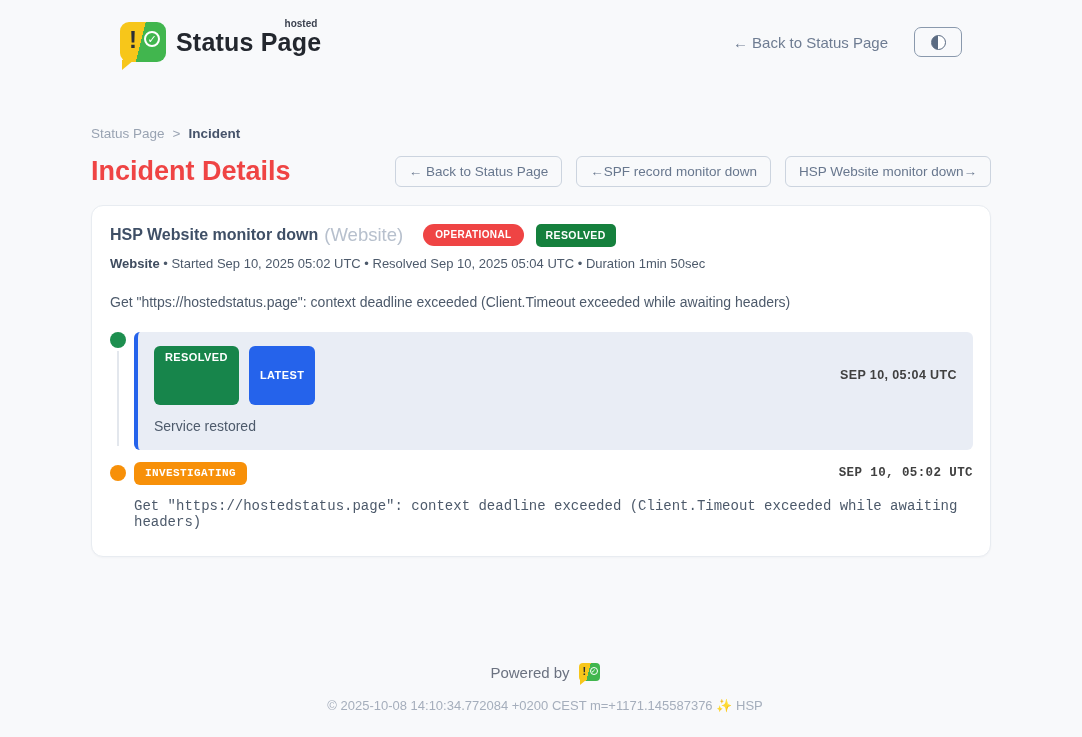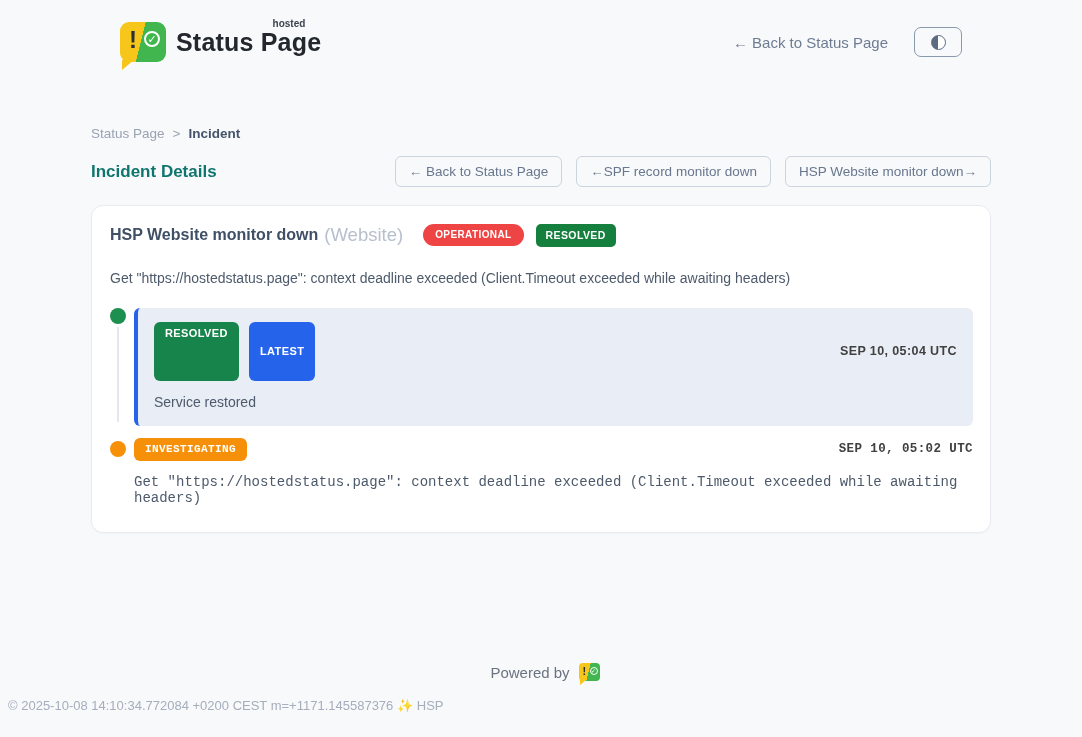--- a/index.html
+++ b/index.html
@@ -32,42 +32,42 @@
     color:#ffffff; font-size:11px; font-weight:bold; line-height:1;
   }
   .logo-bubble .tail {
     position:absolute; left:2px; bottom:-8px;
     width:0; height:0;
     border-left:12px solid #f7c61a; border-bottom:10px solid transparent;
   }
   .logo-textwrap { position:relative; padding-top:6px; }
   .logo-title { font-size:25px; font-weight:bold; color:#23272e; letter-spacing:0.2px; }
   .logo-sup {
-    position:absolute; top:-4px; right:16px; font-size:10px; color:#3c4250; font-weight:600;
+    position:absolute; top:-4px; right:4px; font-size:10px; color:#3c4250; font-weight:600;
   }
   .header-right { display:flex; align-items:center; gap:26px; }
   .header-back { font-size:15px; color:#6e7c92; text-decoration:none; cursor:pointer; }
   .theme-btn {
     width:48px; height:30px; border:1px solid #8a99ad; border-radius:7px;
     background:transparent; display:flex; align-items:center; justify-content:center; cursor:pointer;
   }
   .half-circle {
     width:15px; height:15px; border-radius:50%;
     border:1.5px solid #5b6b82;
     background:linear-gradient(90deg,#5b6b82 0 50%,#ffffff 50%);
   }
 
   
   .main { width:900px; margin:56px auto 0 auto; }
   .breadcrumb { font-size:13.5px; color:#99a3b2; display:flex; gap:8px; align-items:center; }
   .breadcrumb .crumb-root { cursor:pointer; }
   .breadcrumb .crumb-current { color:#46536a; font-weight:bold; }
 
   .title-row { display:flex; align-items:center; justify-content:space-between; margin-top:15px; }
-  .page-title { font-size:17px; font-weight:600; color:#0f766e; }
+  .page-title { font-size:27px; font-weight:600; color:#ef4444; }
   .nav-buttons { display:flex; gap:14px; }
   .nav-btn {
     font-size:13.5px; color:#68778e; background:transparent;
     border:1px solid #ccd4df; border-radius:6px; padding:7px 13px; cursor:pointer;
     font-family:inherit;
   }
 
   
   .card {
     margin-top:18px; background:#ffffff; border:1px solid #e8ecf1; border-radius:12px;
@@ -110,21 +110,21 @@
   .tl-row { display:flex; align-items:center; justify-content:space-between; }
   .tl-badges { display:flex; gap:10px; }
   .badge-resolved { background:#17854b; font-size:11px; padding:6px 11px; border-radius:6px; }
   .badge-latest { background:#2563eb; font-size:11px; padding:24px 11px; border-radius:6px; }
   .badge-investigating { background:#f79009; font-size:11px; padding:6px 11px; border-radius:6px; }
   .tl-time { font-size:12.5px; font-weight:600; color:#404040; letter-spacing:0.4px; }
   .tl-msg { margin-top:13px; font-size:14px; color:#4d5a6b; }
   .tl-entry + .tl-entry { margin-top:12px;font-family:Liberation Mono, monospace; }
 
   
-  .footer { position:absolute; left:8px; right:0; bottom:24px; text-align:left; }
+  .footer { position:absolute; left:8px; right:0; bottom:24px; text-align:center; }
   .powered { display:flex; align-items:center; justify-content:center; gap:9px;
     font-size:15px; color:#6b7280; }
   .mini-bubble {
     position:relative; width:21px; height:18px; border-radius:4px;
     background:linear-gradient(104deg,#f7c61a 0 46%,#41b64e 46%);
     display:inline-block;
   }
   .mini-bubble .excl {
     position:absolute; left:4px; top:2px; font-size:11px; font-weight:bold; color:#2b2f36;
   }
@@ -181,20 +181,23 @@
 
   <div class="card">
 
     <div class="card-title-row">
       <span class="incident-title">HSP Website monitor down</span>
       <span class="incident-scope">(Website)</span>
       <span class="badge badge-operational">OPERATIONAL</span>
       <span class="badge badge-resolved-hdr">RESOLVED</span>
     </div>
 
+    <div class="meta-line">
+      <span class="meta-service">Website</span><span> • Started Sep 10, 2025 05:02 UTC • Resolved Sep 10, 2025 05:04 UTC • Duration 1min 50sec</span>
+    </div>
 
     <div class="incident-desc">Get "https://hostedstatus.page": context deadline exceeded (Client.Timeout exceeded while awaiting headers)</div>
 
     <div class="timeline">
       <div class="tl-line"></div>
 
       <div class="tl-entry">
         <span class="tl-dot dot-green"></span>
         <div class="tl-entry-highlight">
           <div class="tl-row">

